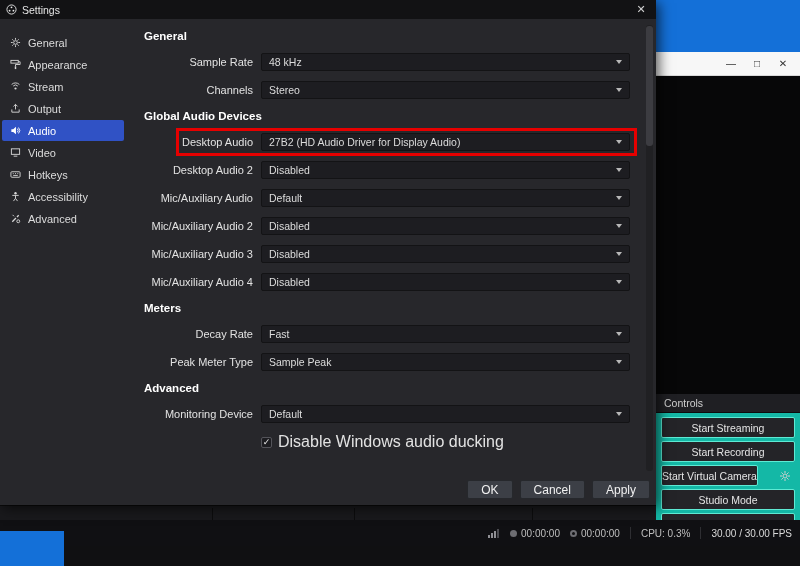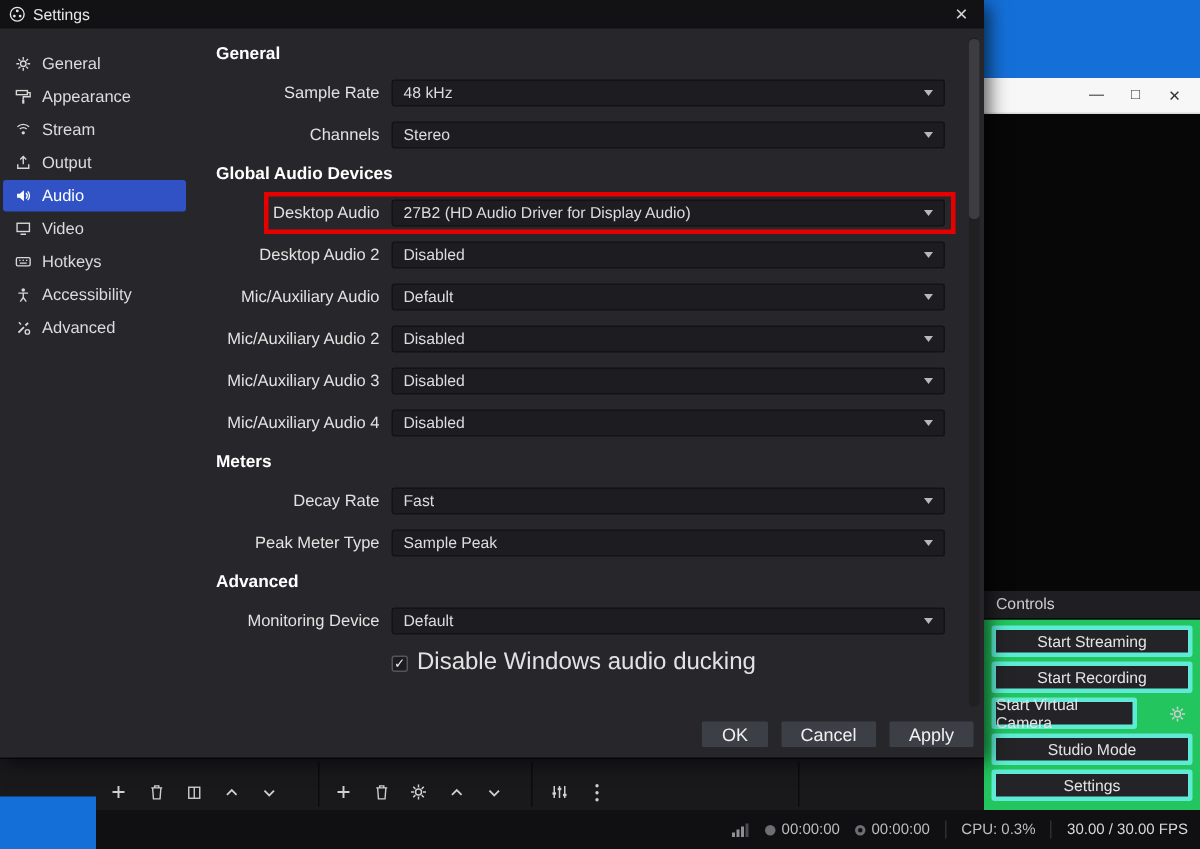--- a/index.html
+++ b/index.html
@@ -13,43 +13,43 @@
   
   .blue-top-right { position:absolute; left:656px; top:0; width:144px; height:52px; background:#1470d8; }
   .bg-titlebar {
     position:absolute; left:656px; top:52px; width:144px; height:24px; background:#f7f7f7;
     display:flex; justify-content:flex-end; align-items:center; padding-right:4px;
     border-bottom:1px solid #d9d9d9;
   }
   .bg-titlebar span { width:26px; text-align:center; font-size:10px; color:#333; }
   .preview-area { position:absolute; left:656px; top:76px; width:144px; height:318px; background:#070708; }
 
-  .controls-dock { position:absolute; left:656px; top:394px; width:144px; height:146px; background:#22c55e; }
+  .controls-dock { position:absolute; left:656px; top:394px; width:144px; height:146px; background:#14b8a6; }
   .controls-header {
     height:19px; background:#1f1f23; color:#cfcfcf; font-size:10.5px;
     display:flex; align-items:center; padding-left:8px; border-bottom:1px solid #0c0c0d;
   }
   .controls-body { padding:4px 5px 0 5px; display:flex; flex-direction:column; gap:3px; }
   .ctl-btn {
-    height:21px; background:#242428; border:3px solid #5eead4; border-radius:2px;
+    height:21px; background:#242428; border:1px solid #5eead4; border-radius:2px;
     color:#e4e4e4; font-size:10.5px; display:flex; align-items:center; justify-content:center;
   }
   .vc-row { display:flex; gap:17px; }
   .vc-row .ctl-btn { flex:1; }
   .gear-btn { width:20px; height:21px; display:flex; align-items:center; justify-content:center; }
 
   
   .bottom-dock { position:absolute; left:0; top:505px; width:656px; height:35px; background:#19191c; border-top:1px solid #0b0b0c; }
   .dock-div { position:absolute; top:2px; bottom:2px; width:1px; background:#0c0c0d; }
   .dock-icons { position:absolute; bottom:5px; display:flex; gap:11px; align-items:center; }
   .dock-icons .ic { width:14px; height:14px; display:flex; align-items:center; justify-content:center; }
 
   
   .statusbar {
-    position:absolute; left:0; top:540px; width:800px; height:26px; background:#101013;
+    position:absolute; left:0; top:520px; width:800px; height:26px; background:#101013;
     display:flex; align-items:center; justify-content:flex-end; gap:10px; padding-right:8px;
     font-size:10px; color:#bfbfbf;
   }
   .sb-sep { width:1px; height:12px; background:#2e2e32; }
   .timer { display:flex; align-items:center; }
   .dot { width:7px; height:7px; border-radius:50%; background:#6d6d72; display:inline-block; margin-right:4px; }
   .dot.ring { background:transparent; border:2px solid #6d6d72; }
   .fps-text { color:#dadada; }
   .blue-bottom-left { position:absolute; left:0; top:531px; width:64px; height:35px; background:#1470d8; }
 

